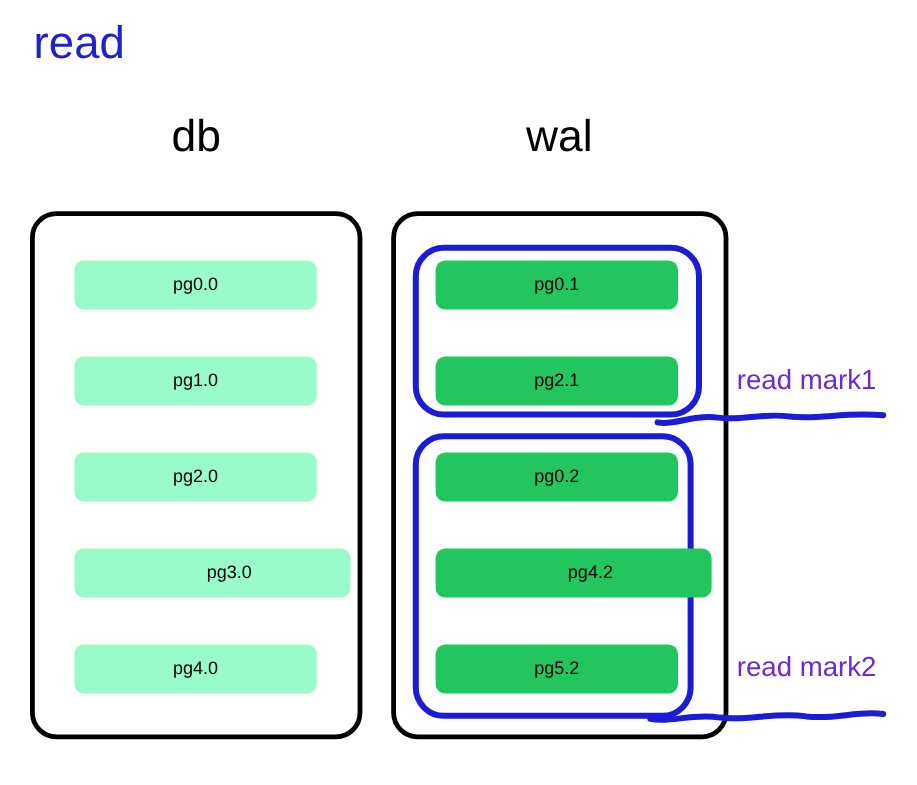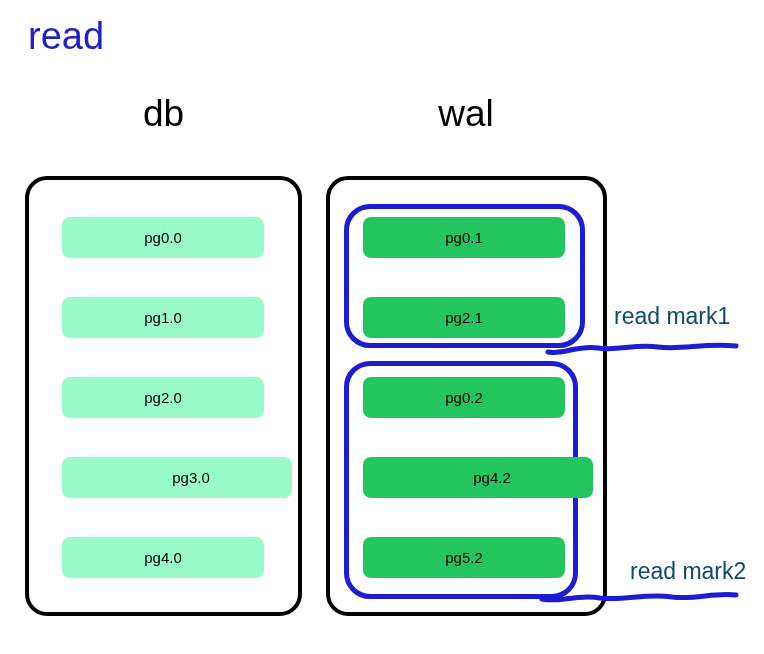--- a/index.html
+++ b/index.html
@@ -72,25 +72,25 @@
     box-sizing: border-box;
     background: transparent;
   }
   .group1 { left: 344px; top: 204px; width: 241px; height: 144px; }
   .group2 { left: 344px; top: 361px; width: 234px; height: 238px; }
 
   .mark-label {
     position: absolute;
     left: 614px;
     font-size: 23px;
-    color: #0c4a6e;
+    color: #6d28d9;
     white-space: nowrap;
   }
   .mark1-label { top: 303px; }
-  .mark2-label { top: 558px; margin-left: 16px; }
+  .mark2-label { top: 542px; }
 
   .overlay-svg {
     position: absolute;
     left: 0;
     top: 0;
     width: 764px;
     height: 654px;
     pointer-events: none;
   }
 </style>

